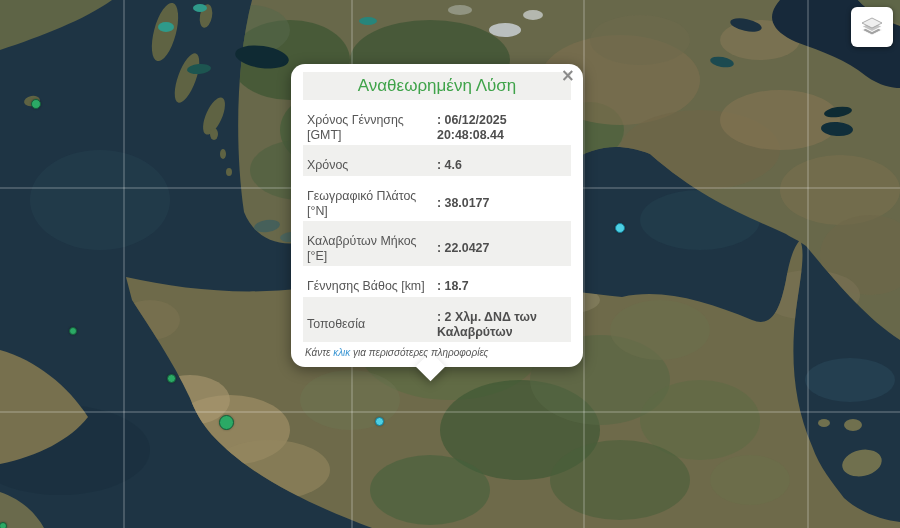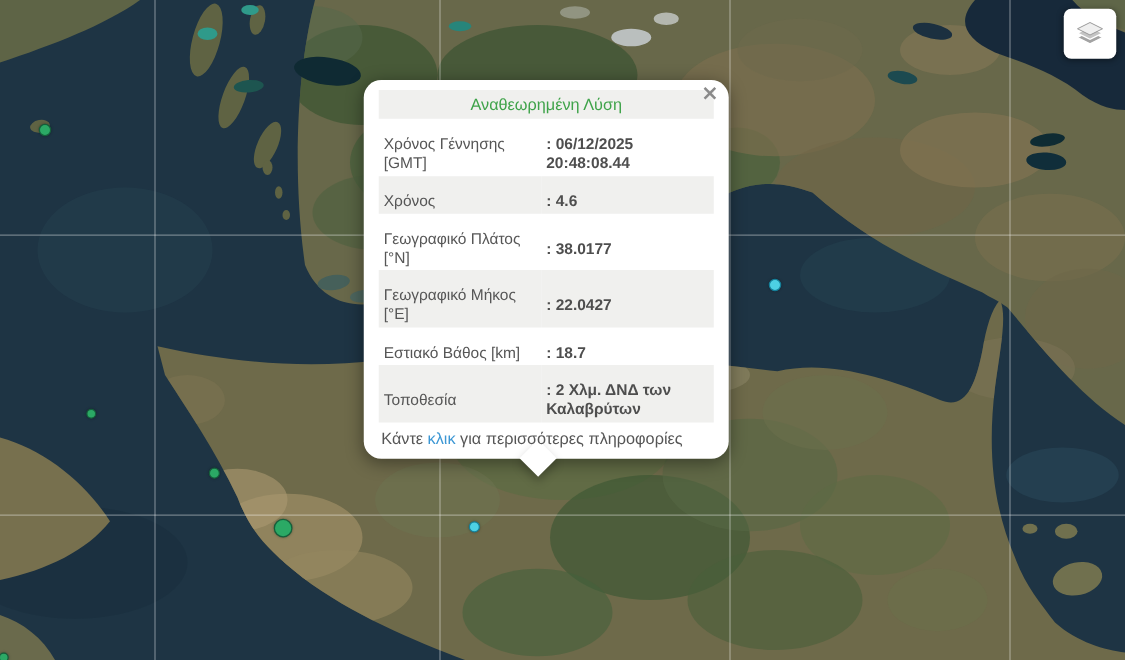--- a/index.html
+++ b/index.html
@@ -15,25 +15,25 @@
          background:#fff;border-radius:14px;box-shadow:0 3px 14px rgba(0,0,0,.4);
          padding:8px 12px 5px;box-sizing:border-box;color:#565656;}
   .popup-tip{position:absolute;left:129px;bottom:-10px;width:21px;height:21px;
              background:#fff;transform:rotate(45deg);z-index:-1;
              box-shadow:3px 3px 8px rgba(0,0,0,.25);}
   .popup-close{position:absolute;top:3px;right:8px;color:#8a8a8a;font-size:17px;
                line-height:17px;font-weight:bold;cursor:pointer;font-family:"DejaVu Sans",sans-serif;}
   .popup table{width:100%;border-collapse:collapse;font-size:12.4px;line-height:1.18;}
   .popup td{padding:13px 0 3px 4px;vertical-align:middle;}
   .popup .title-row td{background:#f0f0ee;text-align:center;color:#3fa34a;
-                       font-size:13px;padding:4px 0;}
+                       font-size:17px;padding:4px 0;}
   .popup tr.stripe td{background:#f0f0ee;}
   .popup td.lbl{width:122px;padding-right:4px;}
   .popup td.val{color:#4e4e4e;font-weight:bold;}
-  .popup-footer{font-size:13px;padding:5px 0 4px 2px;color:#565656;}
+  .popup-footer{font-size:10px;padding:5px 0 4px 2px;color:#565656;font-style:italic;}
   .popup-footer .link{color:#3c97d4;cursor:pointer;}
   
   .layers-control{position:absolute;right:7px;top:7px;width:42px;height:40px;z-index:800;
                   background:#fff;border-radius:6px;box-shadow:0 1px 5px rgba(0,0,0,.45);
                   display:flex;align-items:center;justify-content:center;cursor:pointer;}
 </style>
 </head>
 <body>
 
 <div id="stage">
@@ -173,25 +173,25 @@
           </tr>
         <tr class="stripe">
             <td class="lbl">Χρόνος</td>
             <td class="val">: 4.6</td>
           </tr>
         <tr>
             <td class="lbl">Γεωγραφικό Πλάτος [°N]</td>
             <td class="val">: 38.0177</td>
           </tr>
         <tr class="stripe">
-            <td class="lbl">Γεωγραφικό Μήκος [°E]</td>
+            <td class="lbl">Καλαβρύτων Μήκος [°E]</td>
             <td class="val">: 22.0427</td>
           </tr>
         <tr>
-            <td class="lbl">Εστιακό Βάθος [km]</td>
+            <td class="lbl">Γέννησης Βάθος [km]</td>
             <td class="val">: 18.7</td>
           </tr>
         <tr class="stripe">
             <td class="lbl">Τοποθεσία</td>
             <td class="val">: 2 Χλμ. ΔΝΔ των Καλαβρύτων</td>
           </tr>
       </tbody>
     </table>
     <div class="popup-footer"><span>Κάντε </span><span class="link">κλικ</span><span> για περισσότερες πληροφορίες</span></div>
   </div>

